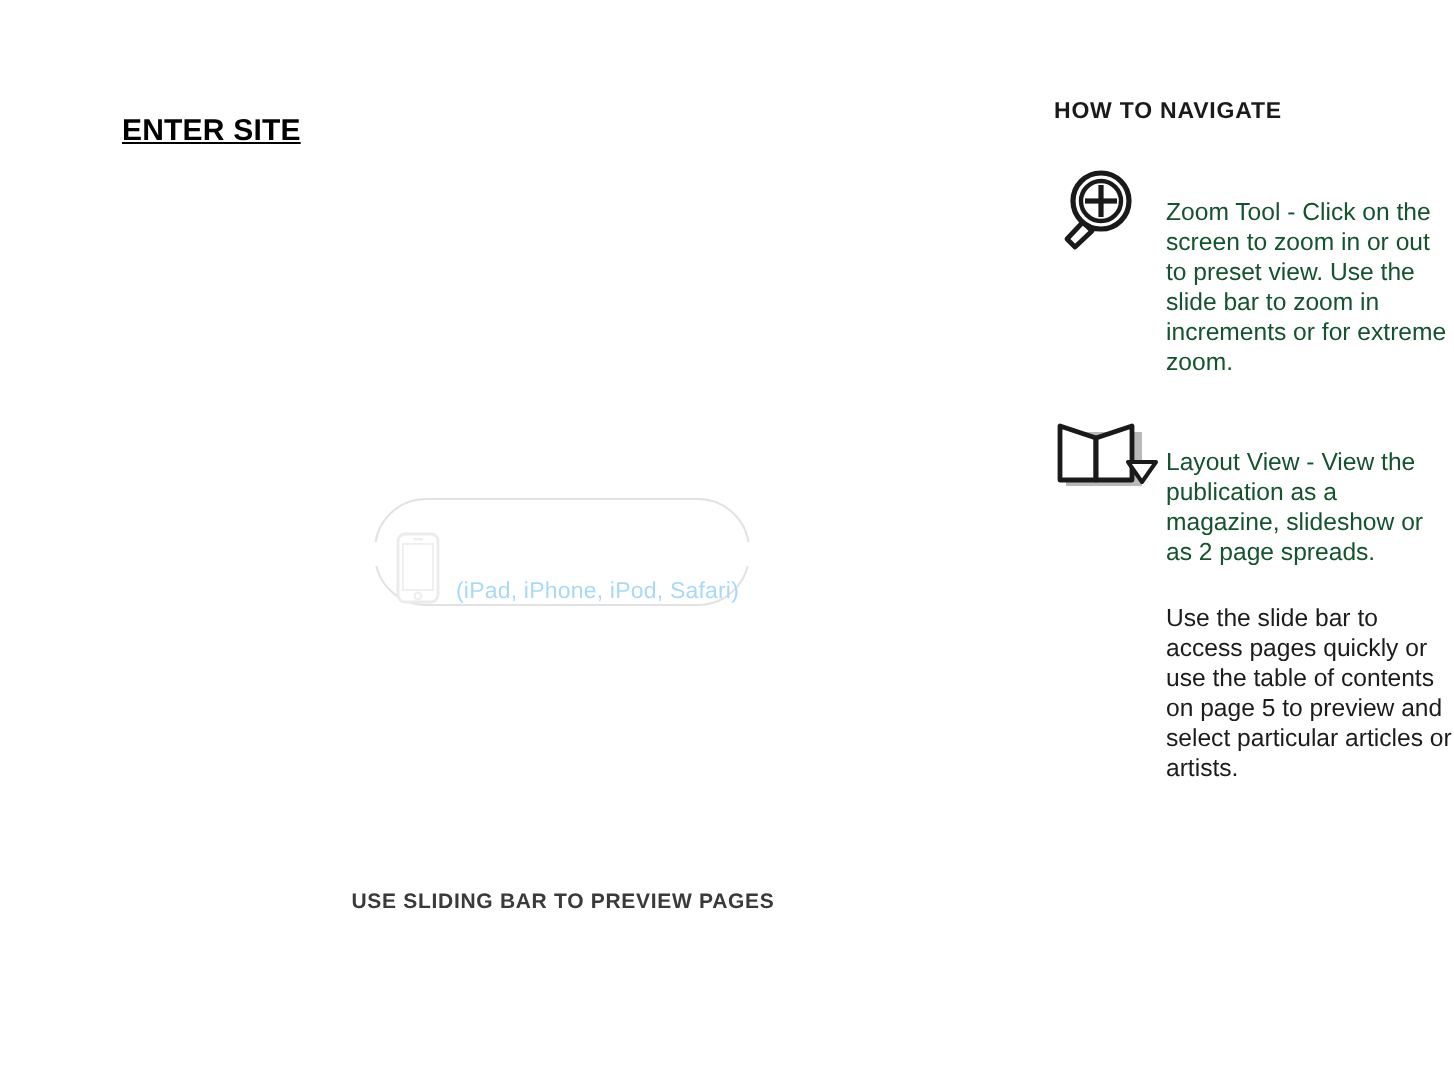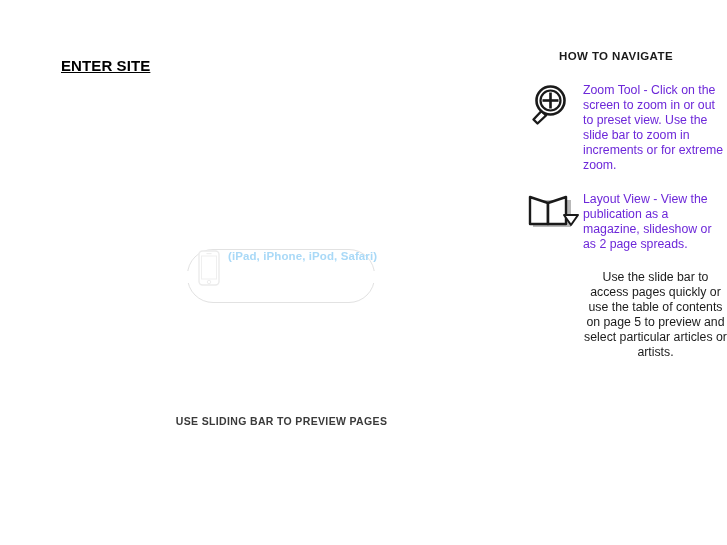--- a/index.html
+++ b/index.html
@@ -35,23 +35,22 @@
     position: absolute;
     left: 187px;
     top: 249px;
     width: 188px;
     height: 54px;
     border: 1px solid #e2e2e2;
     border-radius: 26px;
     box-sizing: border-box;
     background: #ffffff;
     display: flex;
-    align-items: flex-start;
+    align-items: flex-end;
     padding-left: 10px;
-    font-weight: bold;
   }
   
   #viewer-placeholder::before,
   #viewer-placeholder::after {
     content: "";
     position: absolute;
     background: #ffffff;
     width: 3px;
     height: 12px;
     top: 21px;
@@ -70,21 +69,21 @@
     font-size: 11.5px;
     color: #a9d9f7;
     white-space: nowrap;
     letter-spacing: 0.1px;
   }
 
   
   #sliding-bar-caption {
     position: absolute;
     left: 0;
-    top: 415px;
+    top: 445px;
     width: 563px;
     text-align: center;
     font-size: 10.5px;
     font-weight: bold;
     color: #3a3a3a;
     letter-spacing: 0.35px;
     white-space: nowrap;
   }
 
   
@@ -94,50 +93,49 @@
     top: 50px;
     width: 200px;
   }
   #navigate-title {
     font-size: 11.5px;
     font-weight: bold;
     color: #1a1a1a;
     letter-spacing: 0.4px;
     white-space: nowrap;
     margin-bottom: 20px;
-    margin-left: 32px;
   }
 
   .help-row {
     display: flex;
     align-items: flex-start;
     margin-bottom: 18px;
   }
   .help-icon-cell {
     flex: 0 0 56px;
     height: 46px;
     position: relative;
   }
   .help-text {
     flex: 1 1 auto;
     font-size: 12.3px;
     line-height: 15px;
-    color: #6d28d9;
+    color: #14532d;
     width: 145px;
     padding-top: 1px;
+    margin-top: 16px;
   }
 
   .para {
     font-size: 12.3px;
     line-height: 15px;
     color: #1c1c1c;
     margin-left: 56px;
     width: 145px;
     margin-bottom: 16px;
-    text-align: center;
   }
 
   
   .icon-svg { display: block; }
 </style>
 </head>
 <body>
 
 <a id="enter-site-link" href="#">ENTER SITE</a>
 

